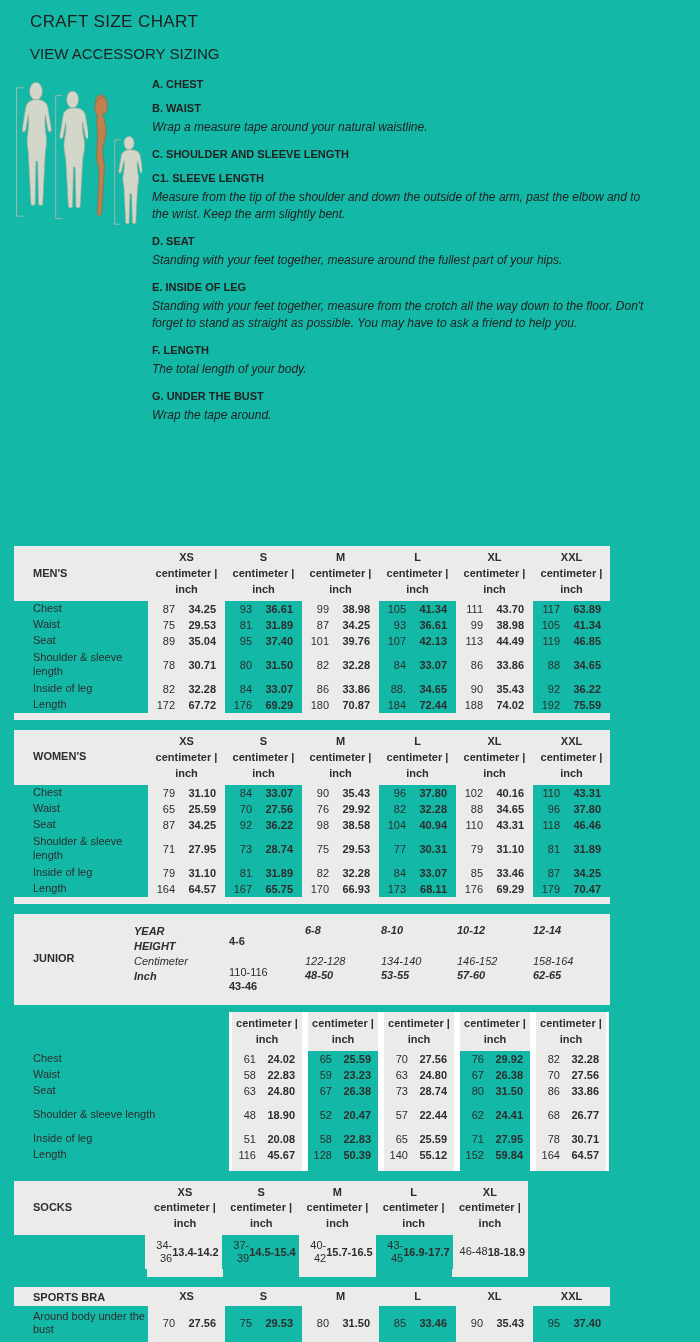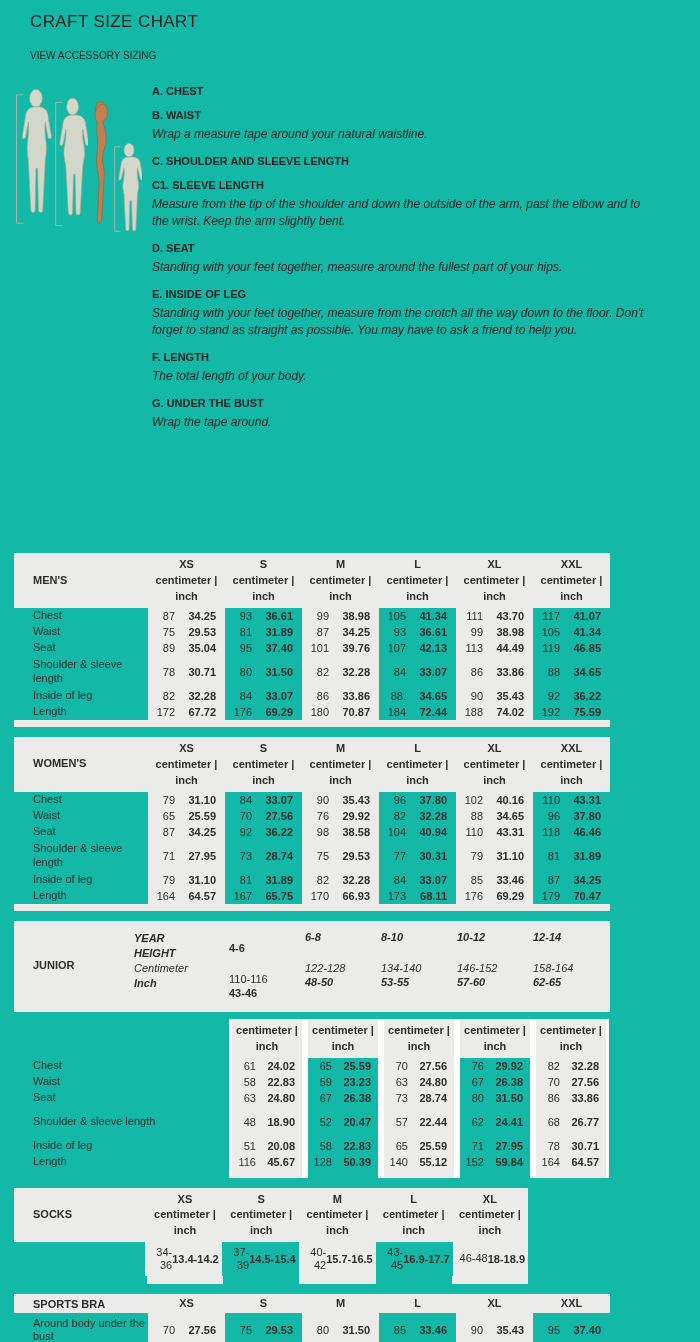--- a/index.html
+++ b/index.html
@@ -2,21 +2,21 @@
 <html style="--band: #ebebe9;"><head>
 <meta charset="utf-8">
 <style>
   *{box-sizing:border-box;margin:0;padding:0}
   html,body{background:#fff}
   body{font-family:"Liberation Sans",sans-serif;color:#2d2d2d}
   .page{width:700px;height:1342px;overflow:hidden;background:#14b8a6;position:relative;padding-top:8px}
   
   .top{padding-left:30px;padding-right:40px}
   .title{font-size:17px;font-weight:400;letter-spacing:.4px;color:#1e1e1e;margin:4px 0 13px}
-  .acc-link{display:inline-block;font-size:10px;color:#1e1e1e;text-decoration:none;margin-bottom:12px;cursor:pointer}
+  .acc-link{display:inline-block;font-size:15px;color:#1e1e1e;text-decoration:none;margin-bottom:4px;cursor:pointer}
   .guide{display:flex;padding:0 40px 0 14px;height:480px;overflow:hidden}
   .figures{width:128px;flex:none;display:flex;align-items:flex-end;gap:1px;height:172px;padding-top:2px}
   .figures svg{display:block}
   .sections{flex:1;padding-left:10px}
   .g-head{font-size:11px;font-weight:700;color:#222;margin-top:12px}
   .g-text{font-size:12px;font-style:italic;color:#222;line-height:1.42;margin-top:5px;max-width:520px}
   
   .tables{margin-left:14px}
   .tbl{width:596px;font-size:11px;margin-bottom:10px}
   .tbl.socks{width:514px}
@@ -160,21 +160,21 @@
           <div class="cell">
             <span class="cm">105</span>
             <span class="in">41.34</span>
           </div>
           <div class="cell shade">
             <span class="cm">111</span>
             <span class="in">43.70</span>
           </div>
           <div class="cell">
             <span class="cm">117</span>
-            <span class="in">41.07</span>
+            <span class="in">63.89</span>
           </div>
         </div>
         <div class="trow">
           <div class="rlabel">Waist</div>
           <div class="cell shade">
             <span class="cm">75</span>
             <span class="in">29.53</span>
           </div>
           <div class="cell">
             <span class="cm">81</span>

